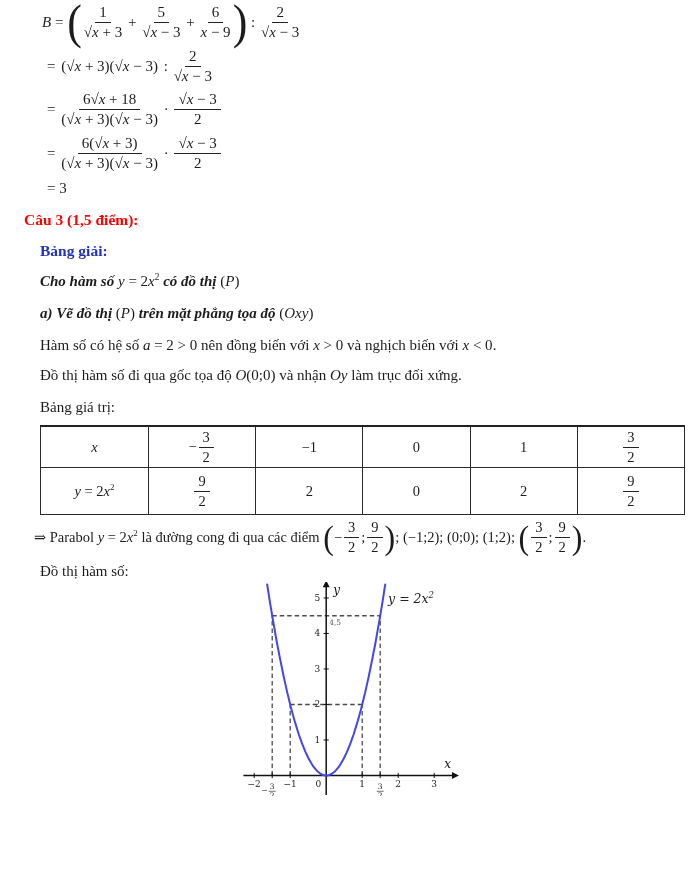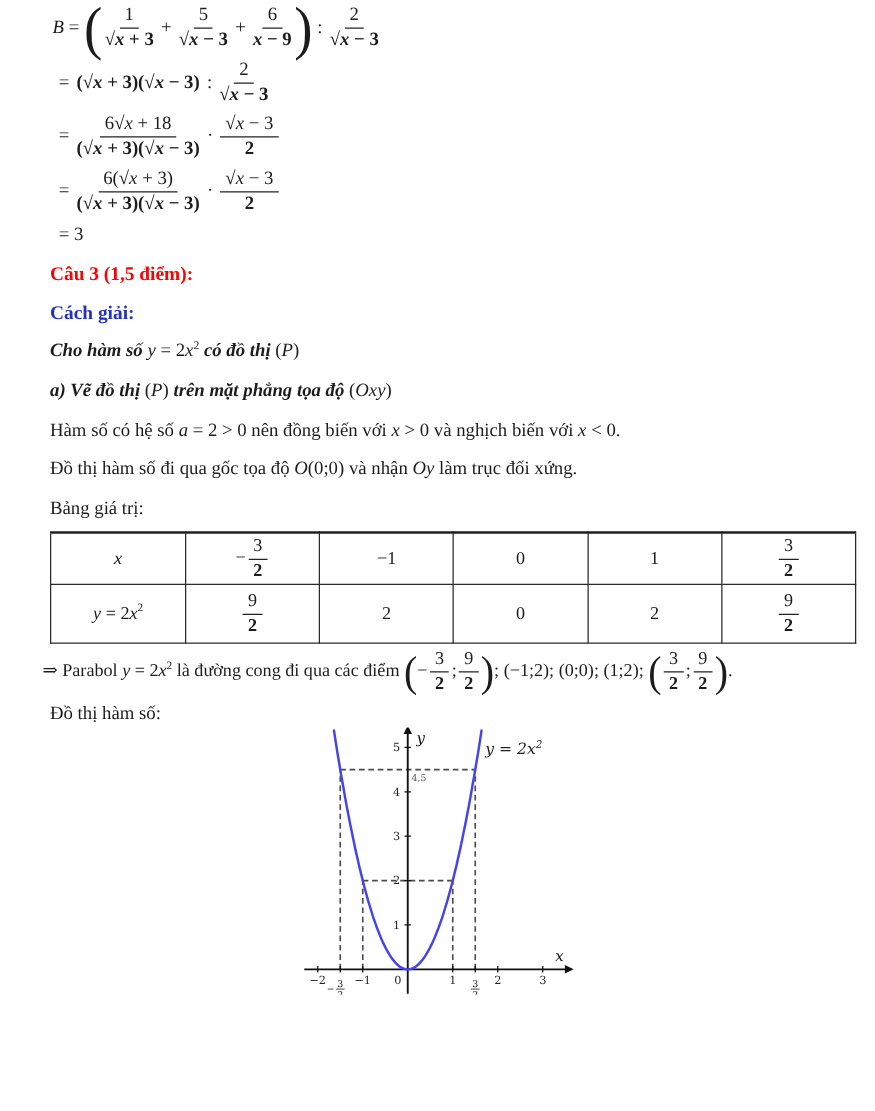--- a/index.html
+++ b/index.html
@@ -17,33 +17,33 @@
   .doc{padding-top:2px;}
   
   .tk-m i{font-style:italic;}
   .tk-bi{font-weight:bold;font-style:italic;}
   sup{font-size:0.62em;vertical-align:super;line-height:0;}
   .frac{
     display:inline-flex;flex-direction:column;align-items:center;
     vertical-align:middle;margin:0 2px;line-height:1.15;text-align:center;
   }
   .frac .num{display:block;padding:0 4px 1px;border-bottom:1px solid #222;white-space:nowrap;}
-  .frac .den{display:block;padding-top:1px;white-space:nowrap;font-weight:bold;}
+  .frac .den{display:block;padding-top:1px;white-space:nowrap;}
   .bigp{display:inline-block;line-height:0.85;font-weight:400;transform:scaleY(1.08);}
   .bigp.lg{font-size:44px;}
   .bigp.md{font-size:32px;}
   
   .eq{display:flex;align-items:center;margin-left:47px;white-space:nowrap;}
   #eq1{margin-left:42px;margin-top:2px;}
   #eq2,#eq3,#eq4{margin-top:6px;}
   #eq5{margin-top:8px;}
   
   .para{margin:15px 0 0 40px;}
   #p-conclusion{margin-top:18px;}
-  .heading-red{margin:14px 0 0 40px;color:var(--red);font-weight:bold;font-size:15.5px;}
+  .heading-red{margin:14px 0 0 24px;color:var(--red);font-weight:bold;font-size:15.5px;}
   .heading-blue{margin:13px 0 0 40px;color:var(--blue);font-weight:bold;font-size:15.5px;}
   #p-given{margin-top:13px;}
   #p-sym{margin-top:13px;}
   
   .vtable{
     border-collapse:collapse;margin:9px 0 0 40px;
     width:645px;table-layout:fixed;font-size:14.5px;
     border-top:2px solid #222;
   }
   .vtable td{
@@ -129,21 +129,21 @@
         <span class="num">√<i>x</i> − 3</span>
         <span class="den">2</span>
       </span>
     </div>
   <div class="eq" id="eq5">
       <span class="tk-m">=&nbsp;3</span>
     </div>
 
 
   <p class="heading-red">Câu 3 (1,5 điểm):</p>
-  <p class="heading-blue">Cách giải:</p>
+  <p class="heading-blue">Bảng giải:</p>
 
   <p class="para" id="p-given"><span class="tk-bi">Cho hàm số </span><span class="tk-m"><i>y</i> = 2<i>x</i><sup>2</sup></span><span class="tk-bi"> có đồ thị </span><span class="tk-m">(<i>P</i>)</span></p>
   <p class="para" id="p-parta"><span class="tk-bi">a) Vẽ đồ thị </span><span class="tk-m">(<i>P</i>)</span><span class="tk-bi"> trên mặt phẳng tọa độ </span><span class="tk-m">(<i>Oxy</i>)</span></p>
   <p class="para" id="p-mono"><span class="tk-txt">Hàm số có hệ số </span><span class="tk-m"><i>a</i> = 2 &gt; 0</span><span class="tk-txt"> nên đồng biến với </span><span class="tk-m"><i>x</i> &gt; 0</span><span class="tk-txt"> và nghịch biến với </span><span class="tk-m"><i>x</i> &lt; 0</span><span class="tk-txt">.</span></p>
   <p class="para" id="p-sym"><span class="tk-txt">Đồ thị hàm số đi qua gốc tọa độ </span><span class="tk-m"><i>O</i>(0;0)</span><span class="tk-txt"> và nhận </span><span class="tk-m"><i>Oy</i></span><span class="tk-txt"> làm trục đối xứng.</span></p>
 
   <p class="para" id="p-bang">Bảng giá trị:</p>
 
   <table class="vtable">
     <tbody id="vtbody">

